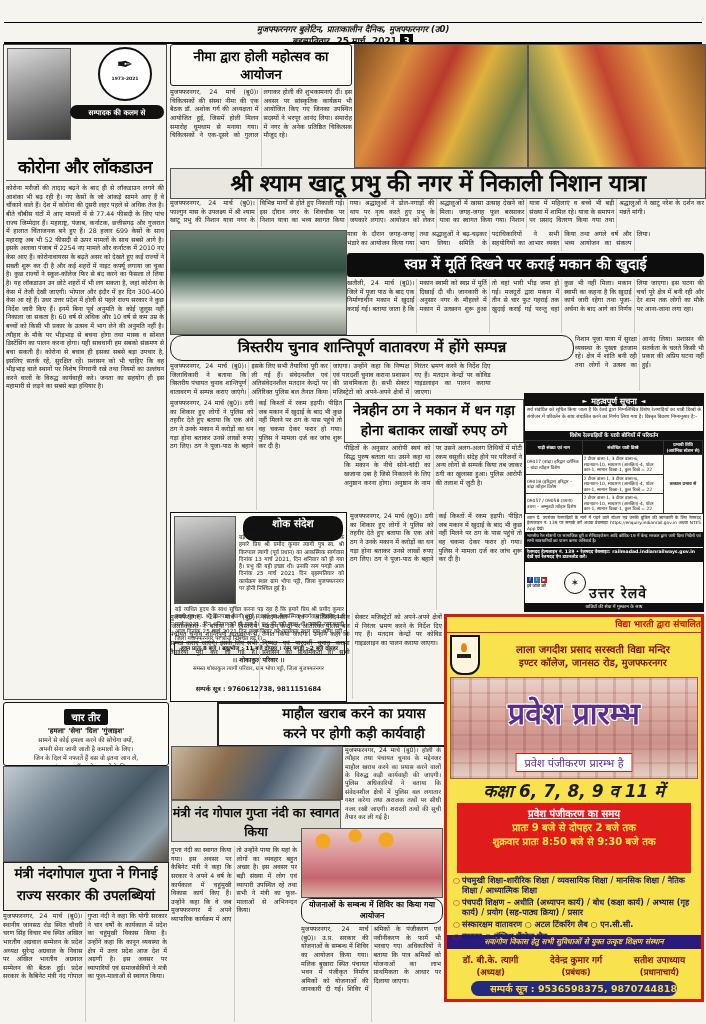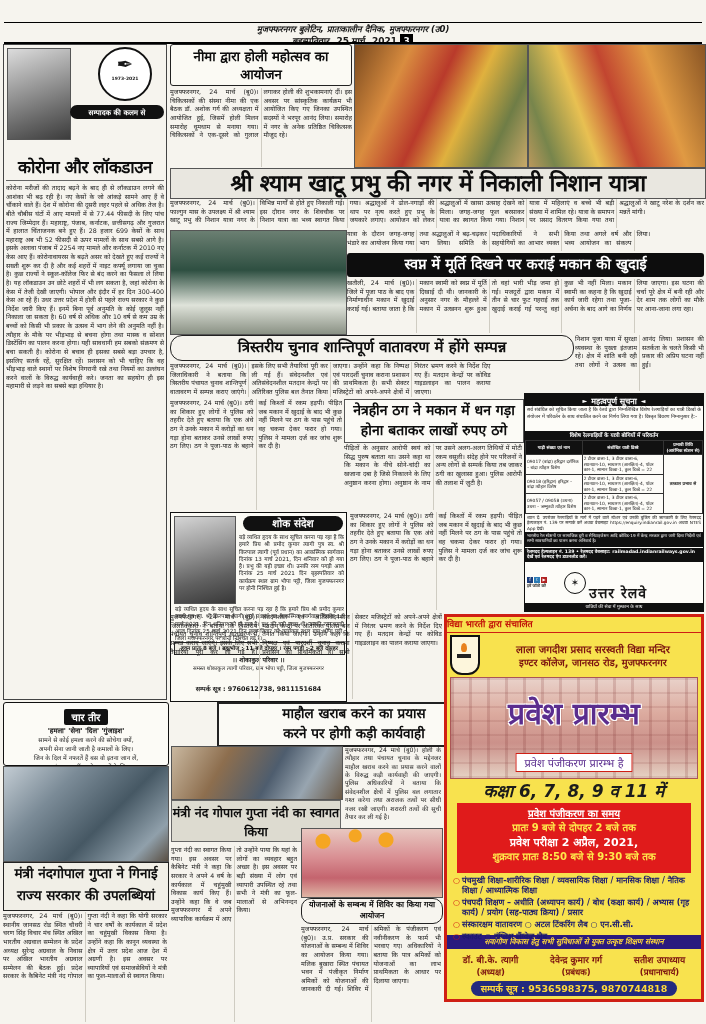--- a/index.html
+++ b/index.html
@@ -129,21 +129,21 @@
         <div style="font-size:3.8px;font-weight:bold;">हमें फॉलो करें</div>
       </div>
       <div style="width:20px;height:20px;border:1.5px solid #111;border-radius:50%;display:flex;align-items:center;justify-content:center;font-size:10px;">✶</div>
       <div style="font-size:14px;font-weight:bold;letter-spacing:1px;margin-top:20px;">उत्तर रेलवे</div>
     </div>
     <div class="blkstrip" style="font-size:4.6px;text-align:center;height:8px;line-height:8px;">यात्रियों की सेवा में मुस्कान के साथ</div>
   </div>
 
   <div class="abs" style="left:170px;top:512px;width:177px;height:190px;border:1.5px solid #111;background:#fbfaf4;box-sizing:border-box;">
     <div class="abs photo" style="left:3px;top:3px;width:60px;height:86px;background:linear-gradient(165deg,#d5d5d5,#9d9d9d 35%,#606060 70%,#383838);"></div>
-    <div class="abs" style="left:72px;top:3px;width:100px;height:15px;background:#111;color:#fff;font-size:10.5px;font-weight:bold;text-align:center;border-radius:10px;line-height:15px;">शोक संदेश</div>
+    <div class="abs" style="left:72px;top:3px;width:100px;height:25px;background:#111;color:#fff;font-size:10.5px;font-weight:bold;text-align:center;border-radius:10px;line-height:15px;">शोक संदेश</div>
     <div class="abs" style="left:68px;top:21px;width:105px;height:70px;font-size:5.6px;line-height:1.3;text-align:justify;">बड़े व्यथित हृदय के साथ सूचित करना पड़ रहा है कि हमारे प्रिय श्री प्रमोद कुमार त्यागी पुत्र स्व. श्री किरपाल त्यागी (पूर्व प्रधान) का आकस्मिक स्वर्गवास दिनांक 13 मार्च 2021, दिन शनिवार को हो गया है। प्रभु की यही इच्छा थी। उनकी रस्म पगड़ी आज दिनांक 25 मार्च 2021 दिन बृहस्पतिवार को कार्यक्रम स्थल ग्राम भोपा पट्टी, जिला मुजफ्फरनगर पर होनी निश्चित हुई है।</div>
     <div class="abs" style="left:4px;top:93px;width:169px;height:34px;font-size:5.6px;line-height:1.3;text-align:justify;">बड़े व्यथित हृदय के साथ सूचित करना पड़ रहा है कि हमारे प्रिय श्री प्रमोद कुमार त्यागी पुत्र स्व. श्री किरपाल त्यागी (पूर्व प्रधान) का आकस्मिक स्वर्गवास दिनांक 13 मार्च 2021, दिन शनिवार को हो गया है। प्रभु की यही इच्छा थी। उनकी रस्म पगड़ी आज दिनांक 25 मार्च 2021 दिन बृहस्पतिवार को कार्यक्रम स्थल ग्राम भोपा पट्टी, जिला मुजफ्फरनगर पर होनी निश्चित हुई है।</div>
     <div class="abs" style="left:3px;top:129px;width:169px;height:11px;border:1px solid #222;font-size:5.6px;font-weight:bold;text-align:center;line-height:10px;background:#efede4;">हवन प्रातः 8 बजे । ब्रह्मभोज : 11 बजे दोपहर । रस्म पगड़ी : 2 बजे दोपहर</div>
     <div class="abs" style="left:3px;top:142px;width:169px;font-size:6.2px;font-weight:bold;text-align:center;">।। शोकाकुल परिवार ।।</div>
     <div class="abs" style="left:3px;top:151px;width:169px;height:18px;font-size:5.4px;text-align:center;">समस्त शोकाकुल त्यागी परिवार, ग्राम भोपा पट्टी, जिला मुजफ्फरनगर</div>
     <div class="abs" style="left:3px;top:171px;width:169px;font-size:6.4px;font-weight:bold;text-align:center;">सम्पर्क सूत्र : 9760612738, 9811151684</div>
   </div>
   <div class="abs bodytxt c2" style="left:350px;top:512px;width:172px;height:98px;">मुजफ्फरनगर, 24 मार्च (बु0)। ठगी का शिकार हुए लोगों ने पुलिस को तहरीर देते हुए बताया कि एक अंधे ठग ने उनके मकान में करोड़ों का धन गड़ा होना बताकर उनसे लाखों रुपए ठग लिए। ठग ने पूजा-पाठ के बहाने कई किश्तों में रकम हड़पी। पीड़ित जब मकान में खुदाई के बाद भी कुछ नहीं मिलने पर ठग के पास पहुंचे तो वह चकमा देकर फरार हो गया। पुलिस ने मामला दर्ज कर जांच शुरू कर दी है।</div>
 
   <div class="abs bodytxt c3" style="left:170px;top:613px;width:272px;height:86px;">मुजफ्फरनगर, 24 मार्च (बु0)। जिलाधिकारी ने बताया कि त्रिस्तरीय पंचायत चुनाव शान्तिपूर्ण वातावरण में सम्पन्न कराए जाएंगे। इसके लिए सभी तैयारियां पूरी कर ली गई हैं। संवेदनशील एवं अतिसंवेदनशील मतदान केन्द्रों पर अतिरिक्त पुलिस बल तैनात किया जाएगा। उन्होंने कहा कि निष्पक्ष एवं पारदर्शी चुनाव कराना प्रशासन की प्राथमिकता है। सभी सेक्टर मजिस्ट्रेटों को अपने-अपने क्षेत्रों में निरंतर भ्रमण करने के निर्देश दिए गए हैं। मतदान केन्द्रों पर कोविड गाइडलाइन का पालन कराया जाएगा।</div>
@@ -161,21 +161,21 @@
 
   <div class="abs photo" style="left:301px;top:828px;width:140px;height:68px;background:
        radial-gradient(circle at 15% 18%, #f5a623 0 7px, transparent 8px),
        radial-gradient(circle at 38% 10%, #f5a623 0 6px, transparent 7px),
        radial-gradient(circle at 60% 16%, #f5a623 0 7px, transparent 8px),
        linear-gradient(180deg,#e8c7c0,#d98f93 42%,#c4646e 72%,#e0b6a6);"></div>
   <div class="abs hl" style="left:301px;top:898px;width:140px;height:24px;border:1.5px solid #222;border-radius:10px;font-size:7.8px;line-height:1.4;background:#f7f5ef;display:flex;align-items:center;justify-content:center;">योजनाओं के सम्बन्ध में शिविर का किया गया आयोजन</div>
   <div class="abs bodytxt c2" style="left:301px;top:925px;width:140px;height:97px;">मुजफ्फरनगर, 24 मार्च (बु0)। उ.प्र. सरकार की योजनाओं के सम्बन्ध में शिविर का आयोजन किया गया। मलिक बुखारा स्थित पंचायत भवन में पंजीकृत निर्माण श्रमिकों को योजनाओं की जानकारी दी गई। शिविर में श्रमिकों के पंजीकरण एवं नवीनीकरण के फार्म भी भरवाए गए। अधिकारियों ने बताया कि पात्र श्रमिकों को योजनाओं का लाभ प्राथमिकता के आधार पर दिलाया जाएगा।</div>
 
   <div class="abs" style="left:444px;top:614px;width:260px;height:388px;border:3px solid #cf1f14;background:#f8e24e;box-sizing:border-box;">
-    <div style="color:#c21108;font-size:9px;font-weight:bold;text-align:left;height:15px;line-height:15px;border-bottom:1px solid #cf1f14;">विद्या भारती द्वारा संचालित</div>
+    <div style="color:#c21108;font-size:9px;font-weight:bold;text-align:right;height:15px;line-height:15px;border-bottom:1px solid #cf1f14;">विद्या भारती द्वारा संचालित</div>
     <div style="display:flex;align-items:center;gap:8px;height:42px;padding:1px 3px;">
       <div style="width:26px;height:36px;border:2px solid #111;border-radius:0 0 12px 12px;background:#fdf6dc;position:relative;flex:none;">
         <div style="position:absolute;left:9px;top:6px;width:6px;height:9px;background:#e8821d;border-radius:50% 50% 50% 50%/60% 60% 40% 40%;"></div>
         <div style="position:absolute;left:5px;top:17px;width:14px;height:4px;background:#222;"></div>
       </div>
       <div style="text-align:center;flex:1;">
         <div style="font-size:10.2px;font-weight:bold;color:#7c1410;">लाला जगदीश प्रसाद सरस्वती विद्या मन्दिर</div>
         <div style="font-size:9.8px;font-weight:bold;color:#7c1410;">इण्टर कॉलेज, जानसठ रोड, मुजफ्फरनगर</div>
       </div>
     </div>
@@ -183,21 +183,20 @@
          repeating-linear-gradient(90deg, rgba(120,40,40,0.18) 0 3px, transparent 3px 18px),
          repeating-linear-gradient(0deg, rgba(120,40,40,0.12) 0 2px, transparent 2px 14px),
          linear-gradient(180deg,#e9d2ca,#dcab9f 35%,#cb918a 65%,#e6d2c4);">
       <div style="position:absolute;left:0;right:0;top:14px;text-align:center;font-size:30px;font-weight:bold;color:#5b2d8e;text-shadow:1px 1px 0 #fff,-1px -1px 0 #fff,1px -1px 0 #fff,-1px 1px 0 #fff;">प्रवेश प्रारम्भ</div>
       <div style="position:absolute;left:50%;transform:translateX(-50%);bottom:6px;background:#fff;border:1.5px solid #cf1f14;color:#5b2d8e;font-size:11px;font-weight:normal;padding:1px 8px;">प्रवेश पंजीकरण प्रारम्भ है</div>
     </div>
     <div style="font-size:17px;font-weight:bold;font-style:italic;text-align:center;height:24px;line-height:24px;color:#1c1c1c;">कक्षा 6, 7, 8, 9 व 11 में</div>
     <div style="background:#e01b1b;margin:0 10px;height:70px;text-align:center;padding-top:3px;box-sizing:border-box;">
       <div style="color:#fff;font-size:10px;font-weight:bold;text-decoration:underline;">प्रवेश पंजीकरण का समय</div>
       <div style="color:#ffe84a;font-size:10px;font-weight:bold;">प्रातः 9 बजे से दोपहर 2 बजे तक</div>
-      <div style="color:#fff;font-size:11px;font-weight:bold;">प्रवेश परीक्षा 2 अप्रैल, 2021,</div>
       <div style="color:#ffe84a;font-size:10px;font-weight:bold;">शुक्रवार प्रातः 8:50 बजे से 9:30 बजे तक</div>
     </div>
     <div style="padding:3px 6px 0 6px;height:62px;box-sizing:border-box;">
       <div class="adbullet">पंचमुखी शिक्षा-शारीरिक शिक्षा / व्यवसायिक शिक्षा / मानसिक शिक्षा / नैतिक शिक्षा / आध्यात्मिक शिक्षा</div>
       <div class="adbullet">पंचपदी शिक्षण – अधीति (अध्यापन कार्य) / बोध (कक्षा कार्य) / अभ्यास (गृह कार्य) / प्रयोग (सह-पाठ्य क्रिया) / प्रसार</div>
       <div class="adbullet">संस्कारक्षम वातावरण ○ अटल टिंकरिंग लैब ○ एन.सी.सी.</div>
       <div class="adbullet">स्काउट ○ इंग्लिश लैंग्वेज लैब</div>
     </div>
     <div style="background:#2a1a7e;color:#ffd93b;font-size:7.4px;font-weight:bold;font-style:italic;text-align:center;height:14px;line-height:14px;">सर्वांगीण विकास हेतु सभी सुविधाओं से युक्त उत्कृष्ट शिक्षण संस्थान</div>
     <div style="display:flex;justify-content:space-around;height:32px;align-items:center;">
@@ -207,16 +206,16 @@
       </div>
       <div style="text-align:center;">
         <div style="font-size:9px;font-weight:bold;color:#7c1410;">देवेन्द्र कुमार गर्ग</div>
         <div style="font-size:8.5px;font-weight:bold;color:#7c1410;">(प्रबंधक)</div>
       </div>
       <div style="text-align:center;">
         <div style="font-size:9px;font-weight:bold;color:#7c1410;">सतीश उपाध्याय</div>
         <div style="font-size:8.5px;font-weight:bold;color:#7c1410;">(प्रधानाचार्य)</div>
       </div>
     </div>
-    <div style="background:#232a7e;color:#ffd93b;font-size:9.5px;font-weight:bold;text-align:center;margin:0 24px;border-radius:8px;height:15px;line-height:15px;">सम्पर्क सूत्र : 9536598375, 9870744818</div>
+    <div style="background:#232a7e;color:#ffd93b;font-size:9.5px;font-weight:bold;text-align:right;margin:0 24px;border-radius:8px;height:15px;line-height:15px;">सम्पर्क सूत्र : 9536598375, 9870744818</div>
   </div>
 
 </div>
 
 </body></html>

